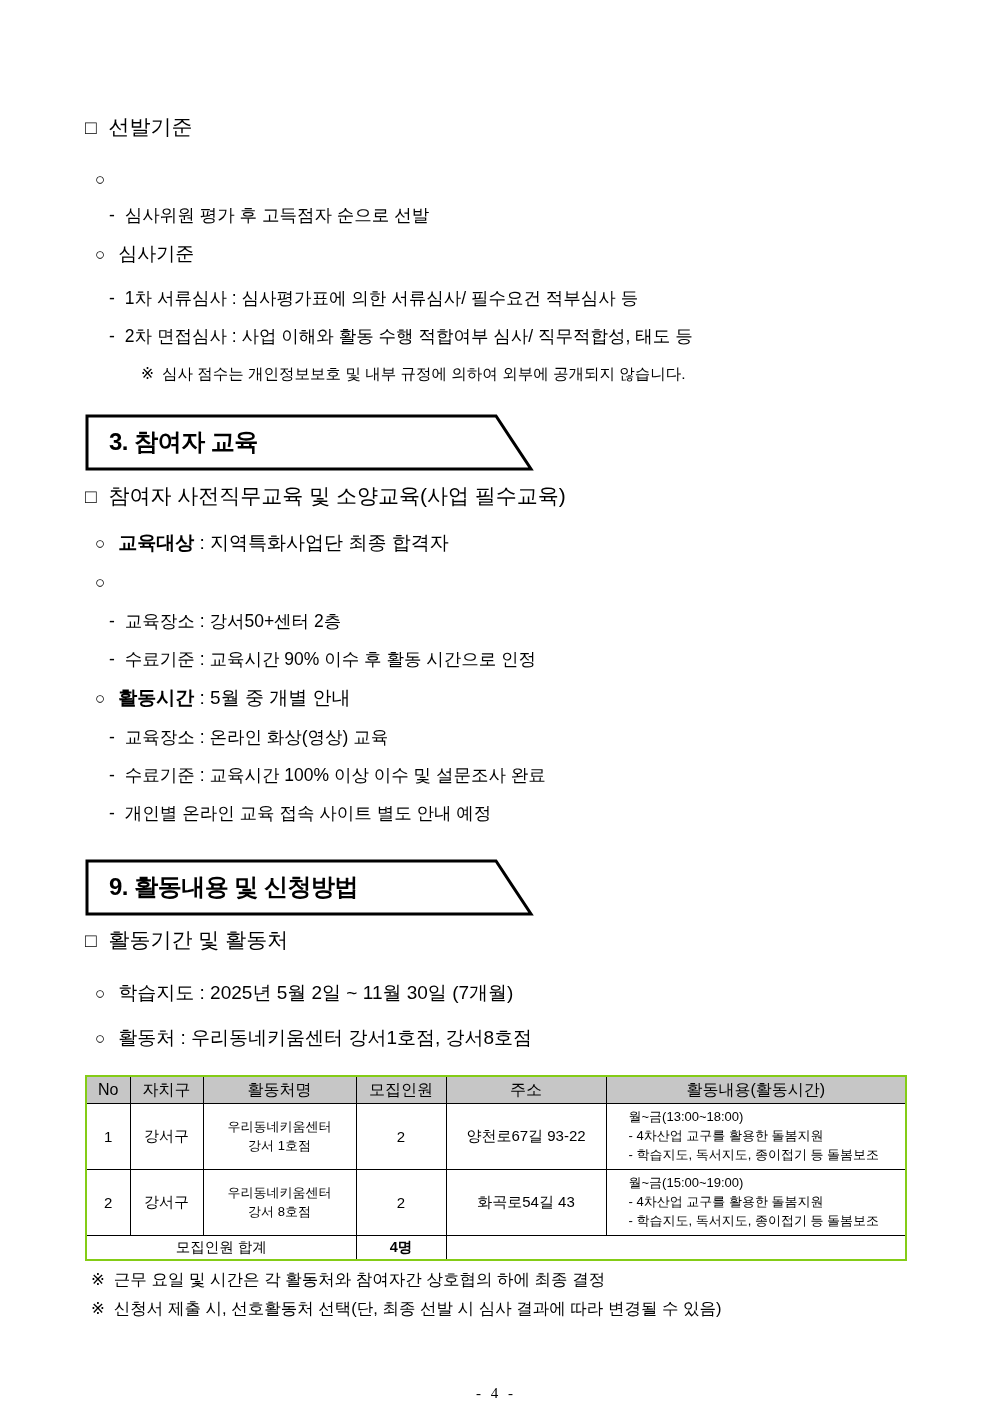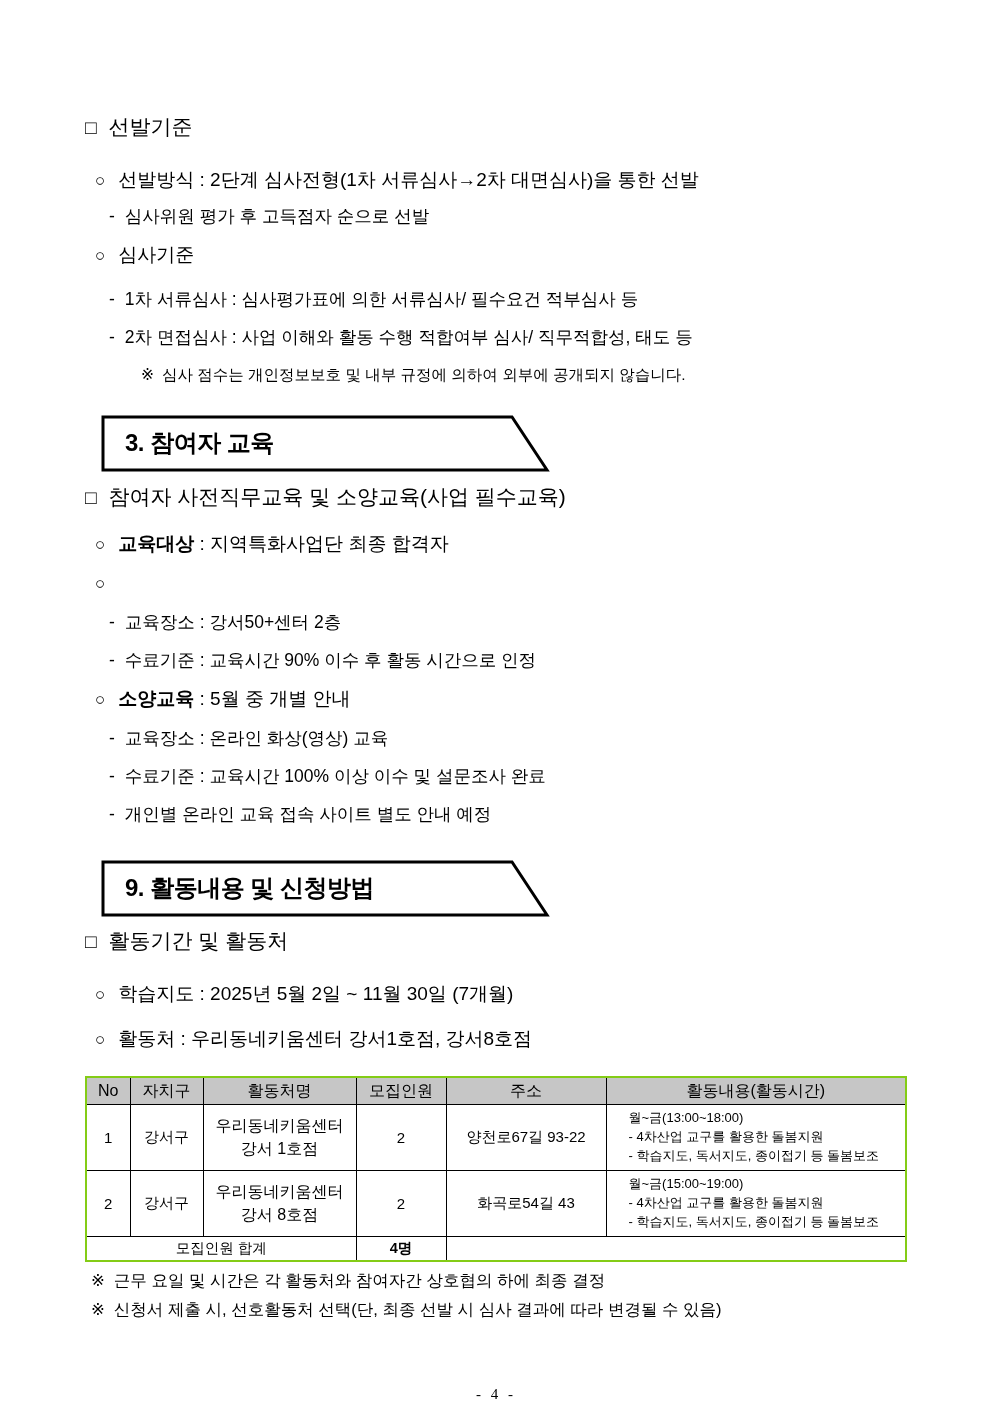--- a/index.html
+++ b/index.html
@@ -21,21 +21,21 @@
   .lv-note{font-size:15.5px;line-height:24px;margin-left:56px;}
   .lv-note .mk{margin-right:8px;}
   
   .s1-h{margin-bottom:22px;}
   .s1-a{margin-bottom:6px;}
   .s1-b{margin-bottom:10px;}
   .s1-c{margin-bottom:14px;}
   .s1-d{margin-bottom:10px;}
   .s1-e{margin-bottom:12px;}
   
-  .banner{position:relative;width:450px;height:58px;margin-left:16px;}
+  .banner{position:relative;width:450px;height:58px;margin-left:0;}
   .banner.b3{margin-top:28px;margin-bottom:9px;}
   .banner.b4{margin-top:32px;margin-bottom:8px;}
   .banner svg{position:absolute;left:0;top:0;}
   .banner .btxt{
     position:absolute;left:24px;top:50%;transform:translateY(-54%);
     font-size:24px;font-weight:800;letter-spacing:-0.5px;white-space:nowrap;
   }
   
   .s3-h{margin-bottom:16px;}
   .s3-a{margin-bottom:9px;}
@@ -43,21 +43,21 @@
   .s3-c{margin-bottom:10px;}
   .s4-h{margin-bottom:22px;}
   .s4-a{margin-bottom:14px;}
   
   .tbl{border-collapse:collapse;table-layout:fixed;width:820px;margin-top:21px;
        border:2px solid #84cc16;}
   .tbl th,.tbl td{border:1px solid #000;text-align:center;vertical-align:middle;
        padding:0;font-weight:normal;overflow:hidden;}
   .tbl thead th{background:#c6c6c6;height:26px;font-size:16px;}
   .tbl .drow td{height:59px;font-size:15px;}
-  .tbl td.cell-center-name{font-size:16px;line-height:1.4;}
+  .tbl td.cell-center-name{font-size:13px;line-height:1.4;}
   .tbl td.cell-activity{text-align:left;padding:3px 22px;font-size:13px;line-height:1.45;}
   .tbl .frow td{height:23px;font-size:14.5px;margin-top:40px;}
   .tbl .frow .total{font-weight:bold;}
   
   .bnote{display:flex;align-items:baseline;font-size:16.5px;line-height:29px;margin-left:6px;}
   .bnote .mk{margin-right:9px;}
   .bnotes{margin-top:4px;}
   .pageno{
     text-align:center;font-size:15px;letter-spacing:3px;margin-top:62px;
     font-family:"Liberation Serif","DejaVu Serif",serif;
@@ -68,21 +68,20 @@
 
 <div class="page">
 
   <div class="ln lv-head s1-h">
     <span class="mk">□</span>
     <span>선발기준</span>
   </div>
 
   <div class="ln lv-circ s1-a">
     <span class="mk">○</span>
-    <span><b class="term"></b><span>선발방식 : 2단계 심사전형(1차 서류심사→2차 대면심사)을 통한 선발</span></span>
   </div>
   <div class="ln lv-dash s1-b">
     <span class="mk">-</span>
     <span>심사위원 평가 후 고득점자 순으로 선발</span>
   </div>
   <div class="ln lv-circ s1-c">
     <span class="mk">○</span>
     <span><b class="term"></b><span>심사기준</span></span>
   </div>
   <div class="ln lv-dash s1-d">
@@ -120,21 +119,21 @@
   <div class="ln lv-dash s3-c">
     <span class="mk">-</span>
     <span>교육장소 : 강서50+센터 2층</span>
   </div>
   <div class="ln lv-dash s3-c">
     <span class="mk">-</span>
     <span>수료기준 : 교육시간 90% 이수 후 활동 시간으로 인정</span>
   </div>
   <div class="ln lv-circ s3-b">
     <span class="mk">○</span>
-    <span><b class="term">소양교육</b><span> : 5월 중 개별 안내</span></span>
+    <span><b class="term">활동시간</b><span> : 5월 중 개별 안내</span></span>
   </div>
   <div class="ln lv-dash s3-c">
     <span class="mk">-</span>
     <span>교육장소 : 온라인 화상(영상) 교육</span>
   </div>
   <div class="ln lv-dash s3-c">
     <span class="mk">-</span>
     <span>수료기준 : 교육시간 100% 이상 이수 및 설문조사 완료</span>
   </div>
   <div class="ln lv-dash">

